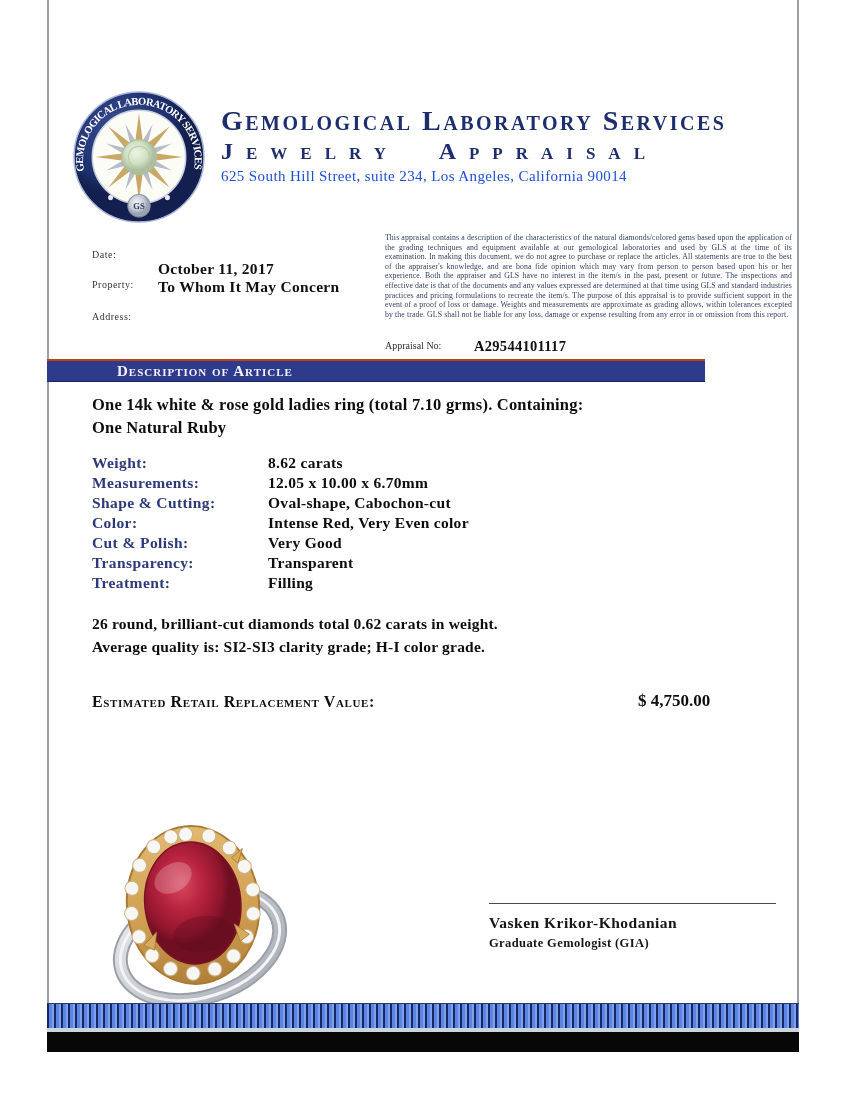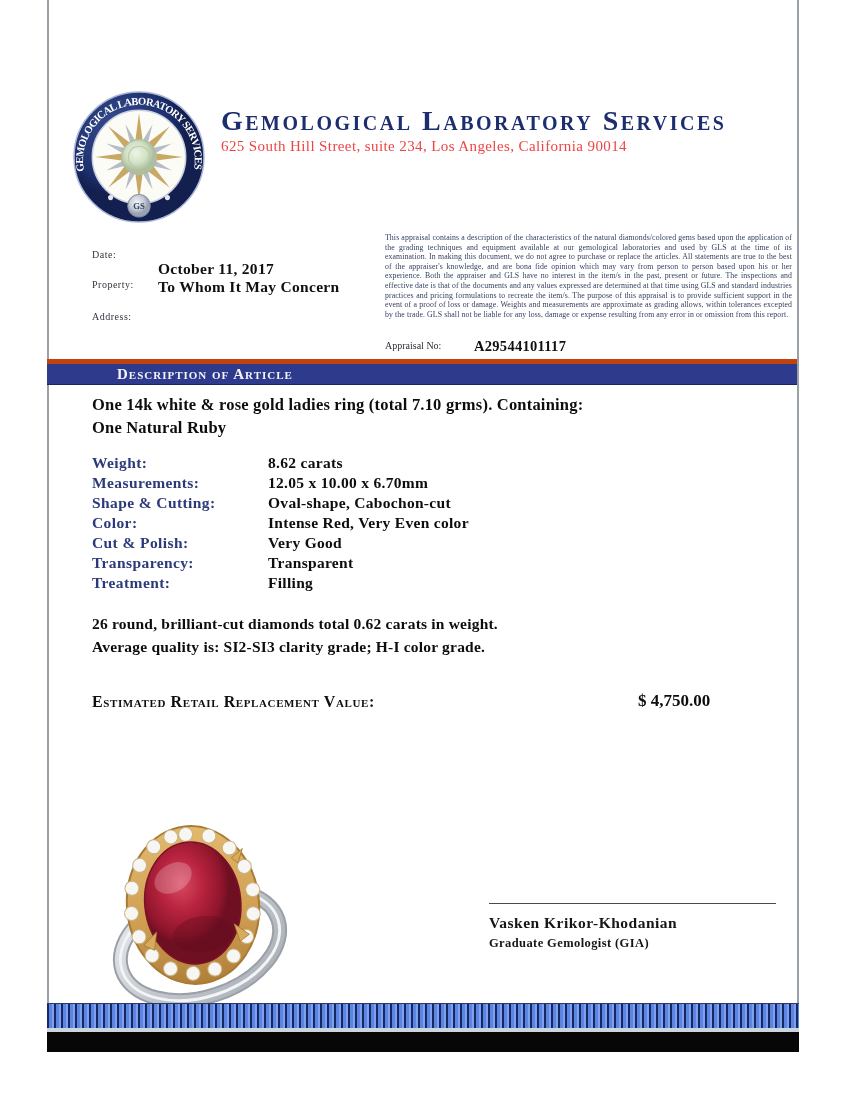--- a/index.html
+++ b/index.html
@@ -18,37 +18,37 @@
   .logo{left:72px;top:90px;width:134px;height:134px;}
   .title-block{left:221px;top:106px;width:560px;}
   .org-name{
     font-variant:small-caps;font-weight:bold;color:#1d2e6e;
     font-size:28px;letter-spacing:2.5px;line-height:30px;white-space:nowrap;
   }
   .doc-type{
     font-variant:small-caps;font-weight:bold;color:#1d2e6e;
     font-size:24px;letter-spacing:13px;word-spacing:22px;line-height:30px;white-space:nowrap;
   }
-  .addr-line{font-size:15px;color:#ef4444;line-height:21px;letter-spacing:0.4px;white-space:pre-wrap;}
+  .addr-line{font-size:15px;color:#1d4ed8;line-height:21px;letter-spacing:0.4px;white-space:pre-wrap;}
 
   
   .meta-label{font-size:10px;color:#33333d;letter-spacing:0.5px;}
   .meta-value{font-size:15.5px;font-weight:bold;color:#101010;letter-spacing:0.3px;}
 
   .disclaimer{
     left:385px;top:233px;width:407px;font-size:7.8px;line-height:9.6px;
     color:#334060;text-align:justify;letter-spacing:0.1px;
   }
   .appraisal-label{left:385px;top:340px;font-size:10px;color:#2d2d36;text-align:center;}
   .appraisal-no{left:474px;top:338px;font-size:14.5px;font-weight:bold;color:#101010;letter-spacing:0.3px;}
 
   
   .section-bar{
-    left:47px;top:359px;width:750px;height:20px;background:#2e3a8c;
-    border-top:5px solid #c2410c;border-bottom:1px solid #1b2560;
+    left:47px;top:359px;width:658px;height:20px;background:#2e3a8c;
+    border-top:2px solid #c2410c;border-bottom:1px solid #1b2560;
   }
   .section-title{
     position:absolute;left:70px;top:0px;color:#f4f4f8;font-variant:small-caps;
     font-weight:bold;font-size:15px;letter-spacing:1px;line-height:20px;
   }
 
   
   .desc-line{left:92px;font-size:16.5px;font-weight:bold;color:#0d0d0d;letter-spacing:0.2px;}
   .spec-row{left:92px;width:560px;height:20px;}
   .spec-label{position:absolute;left:0;font-size:15.5px;font-weight:bold;color:#2c3a7a;letter-spacing:0.4px;}
@@ -134,20 +134,21 @@
     <circle r="10.5" fill="none" stroke="#b9cba9" stroke-width="1"></circle>
   </g>
   <circle cx="38" cy="106" r="2.5" fill="#e8e8ee"></circle>
   <circle cx="94" cy="106" r="2.5" fill="#e8e8ee"></circle>
   <circle cx="66" cy="114" r="11" fill="url(#silverGrad)" stroke="#8a93a8" stroke-width="1"></circle>
   <text x="66" y="117.5" font-size="8.5" font-weight="bold" fill="#33406a" text-anchor="middle" font-family="Liberation Serif, DejaVu Serif, serif">GS</text>
 </svg>
 
 <div class="abs title-block">
   <div class="org-name">Gemological Laboratory Services</div>
+  <div class="doc-type">Jewelry Appraisal</div>
   <div class="addr-line">625 South Hill Street, suite 234, Los Angeles, California 90014</div>
 </div>
 
 <div class="abs meta-label" style="left:92px;top:249px;">Date:</div>
 <div class="abs meta-value" style="left:158px;top:248px;margin-top:12px;">October 11, 2017</div>
 <div class="abs meta-label" style="left:92px;top:279px;">Property:</div>
 <div class="abs meta-value" style="left:158px;top:278px;">To Whom It May Concern</div>
 <div class="abs meta-label" style="left:92px;top:311px;">Address:</div>
 <div class="abs meta-value" style="left:170px;top:310px;"></div>
 

